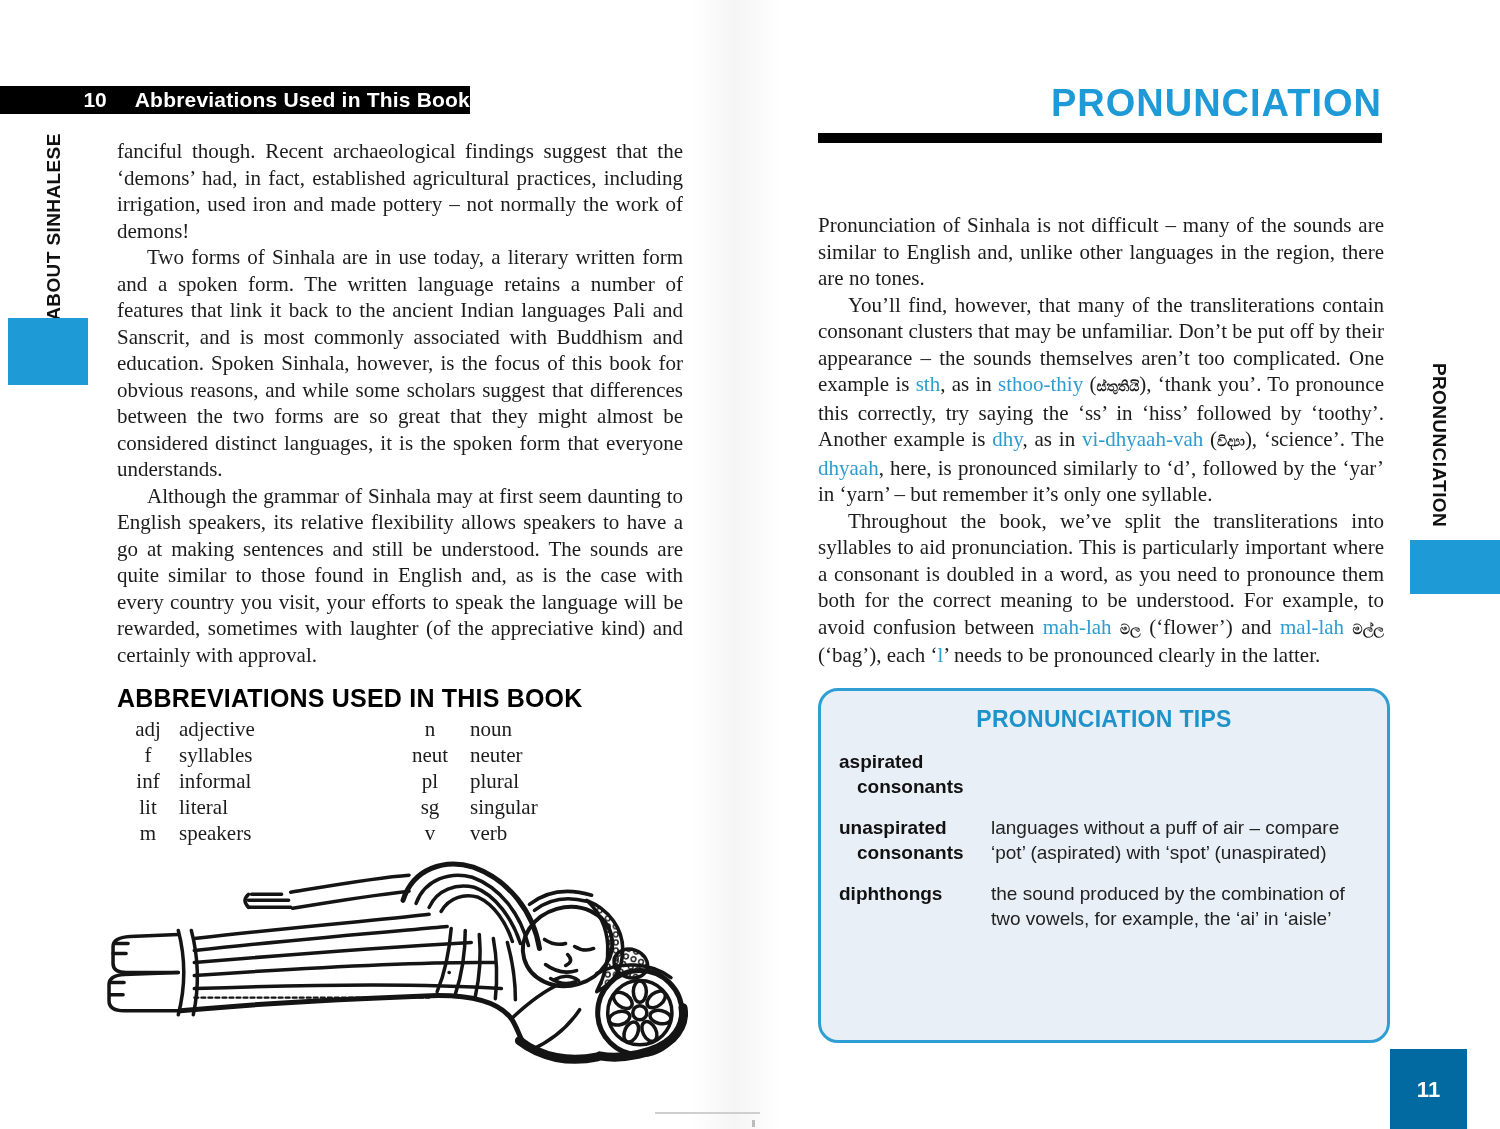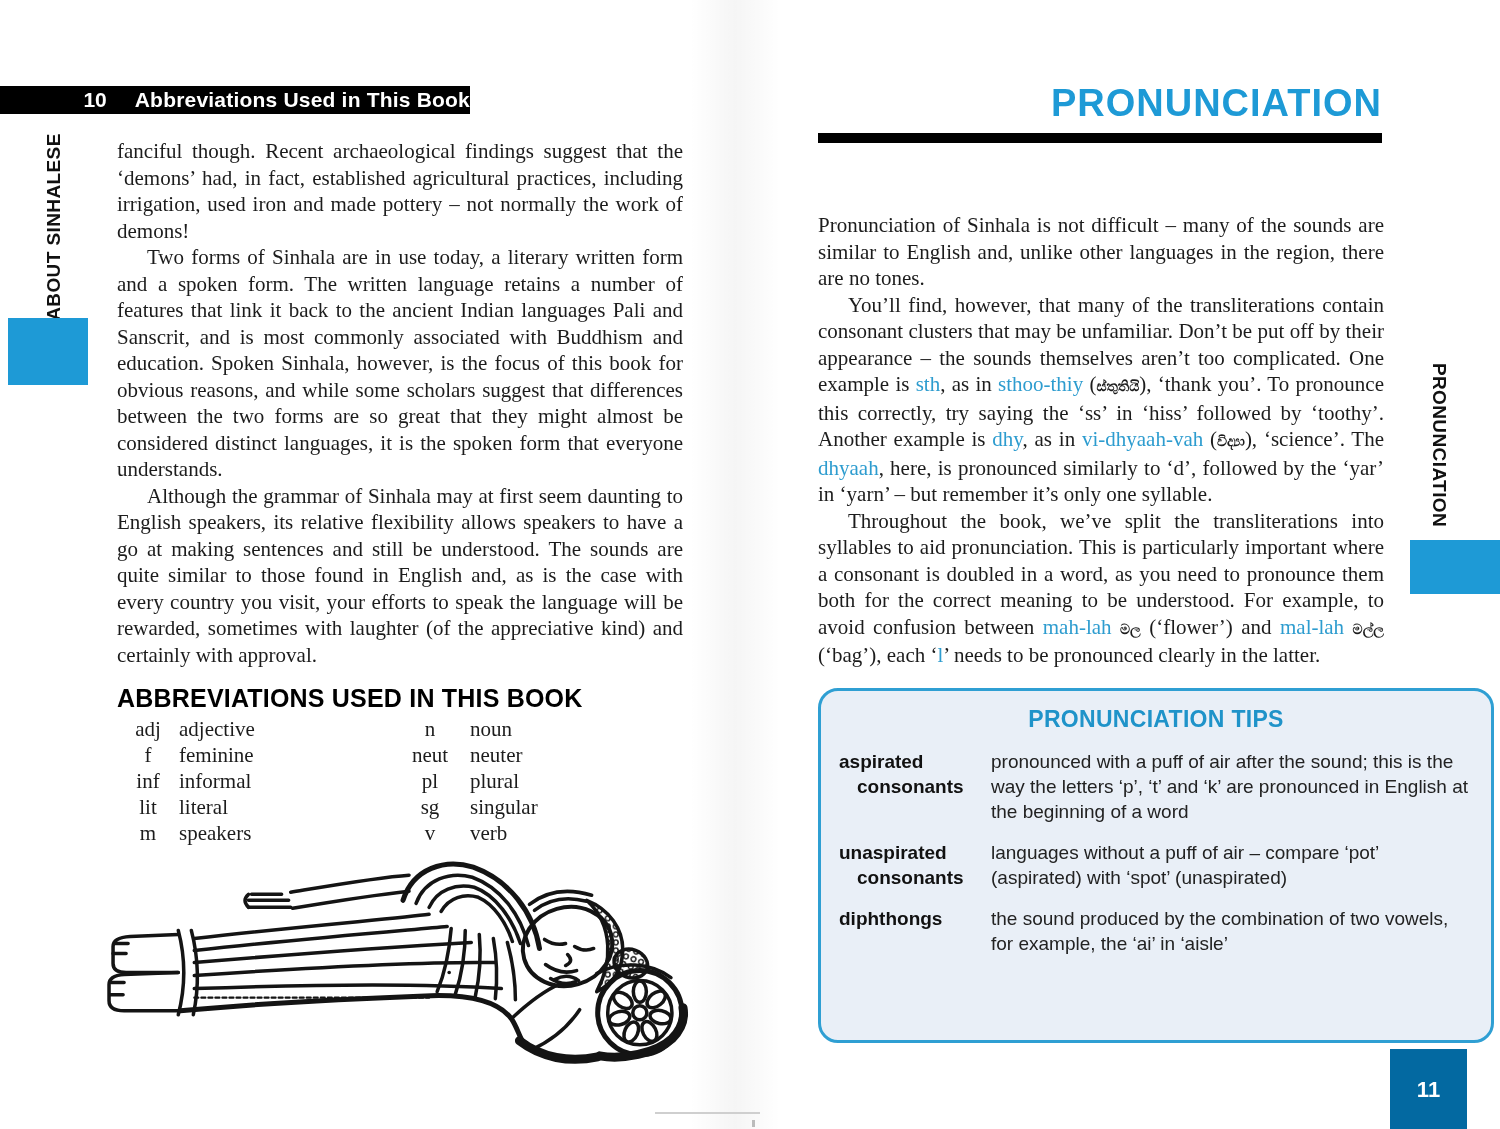--- a/index.html
+++ b/index.html
@@ -42,21 +42,21 @@
 
   
   .main-title{left:818px;top:82px;width:564px;text-align:right;
     font-family:"Liberation Sans",sans-serif;font-weight:700;font-size:38px;
     color:#1e9ad6;letter-spacing:1px;}
   .title-rule{left:818px;top:133px;width:564px;height:10px;background:#000;}
 
   .accent{color:#2d9ccf;}
   .sinhala{font-weight:700;font-family:"DejaVu Sans",sans-serif;font-size:14px;margin-top:12px;}
 
-  .tips-box{left:818px;top:688px;width:676px;height:355px;box-sizing:border-box;
+  .tips-box{left:818px;top:688px;width:572px;height:355px;box-sizing:border-box;
     background:#e9eff7;border:3px solid #2f9fd3;border-radius:20px;
     font-family:"Liberation Sans",sans-serif;}
   .tips-title{margin-top:15px;text-align:center;font-weight:700;font-size:23px;
     color:#1f93c9;letter-spacing:.3px;}
   .tip-row{display:flex;margin:16px 18px 0 18px;font-size:19px;line-height:25px;}
   .tip-term{width:152px;flex:none;font-weight:700;color:#111;}
   .tip-term .l2{display:block;padding-left:18px;}
   .tip-term .l1{display:block;}
   .tip-def{flex:1;color:#222;}
 
@@ -94,21 +94,21 @@
 
   <div class="abs ab-heading">ABBREVIATIONS USED IN THIS BOOK</div>
 
   <div class="abs ab-col ab-col1">
     <div class="ab-row">
         <span class="ab-abbr">adj</span>
         <span>adjective</span>
       </div>
     <div class="ab-row">
         <span class="ab-abbr">f</span>
-        <span>feminine</span>
+        <span>syllables</span>
       </div>
     <div class="ab-row">
         <span class="ab-abbr">inf</span>
         <span>informal</span>
       </div>
     <div class="ab-row">
         <span class="ab-abbr">lit</span>
         <span>literal</span>
       </div>
     <div class="ab-row">
@@ -222,21 +222,20 @@
     <p class="ind"><span>Throughout the book, we’ve split the transliterations into syllables to aid pronunciation. This is particularly important where a consonant is doubled in a word, as you need to pronounce them both for the correct meaning to be understood. For example, to avoid confusion between </span><span class="accent">mah-lah</span><span> </span><span class="sinhala">මල</span><span> (‘flower’) and </span><span class="accent">mal-lah</span><span> </span><span class="sinhala">මල්ල</span><span> (‘bag’), each ‘</span><span class="accent">l</span><span>’ needs to be pronounced clearly in the latter.</span></p>
   </div>
 
   <div class="abs tips-box">
     <div class="tips-title">PRONUNCIATION TIPS</div>
     <div class="tip-row">
       <div class="tip-term">
         <span class="l1">aspirated</span>
         <span class="l2">consonants</span>
       </div>
-      <div class="tip-def">pronounced with a puff of air after the sound; this is the way the letters ‘p’, ‘t’ and ‘k’ are pronounced in English at the beginning of a word</div>
     </div>
     <div class="tip-row">
       <div class="tip-term">
         <span class="l1">unaspirated</span>
         <span class="l2">consonants</span>
       </div>
       <div class="tip-def">languages without a puff of air – compare ‘pot’ (aspirated) with ‘spot’ (unaspirated)</div>
     </div>
     <div class="tip-row">
       <div class="tip-term">

